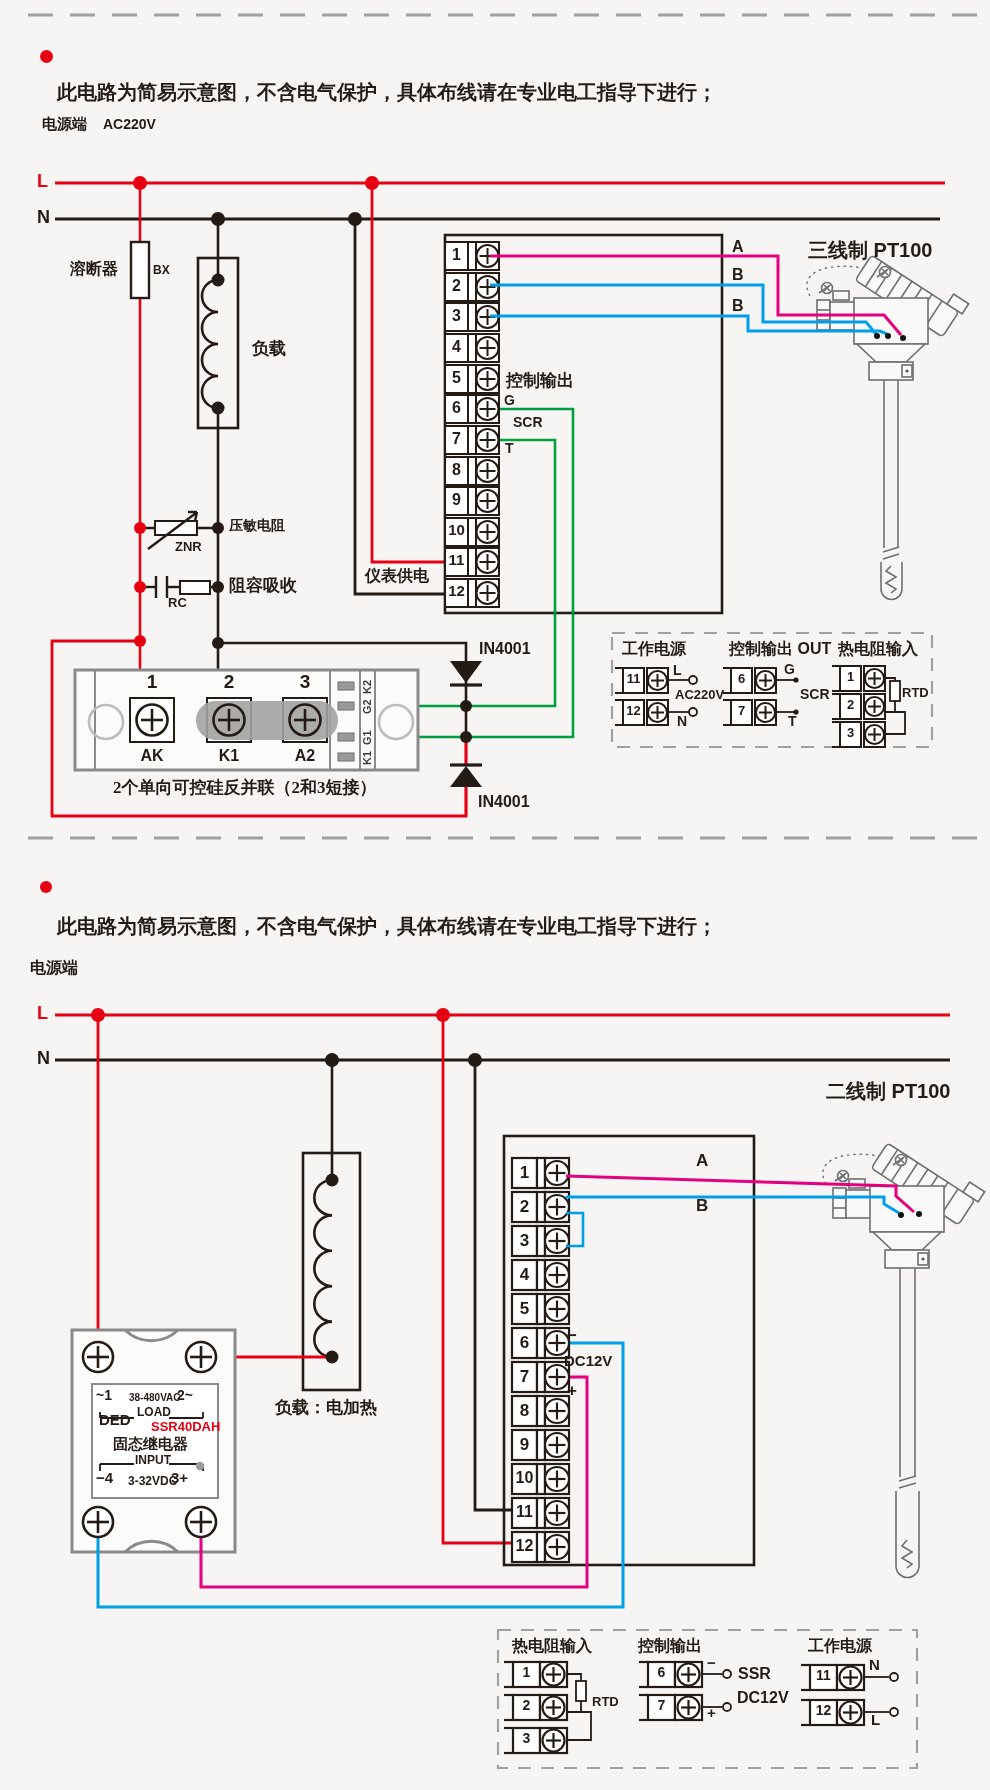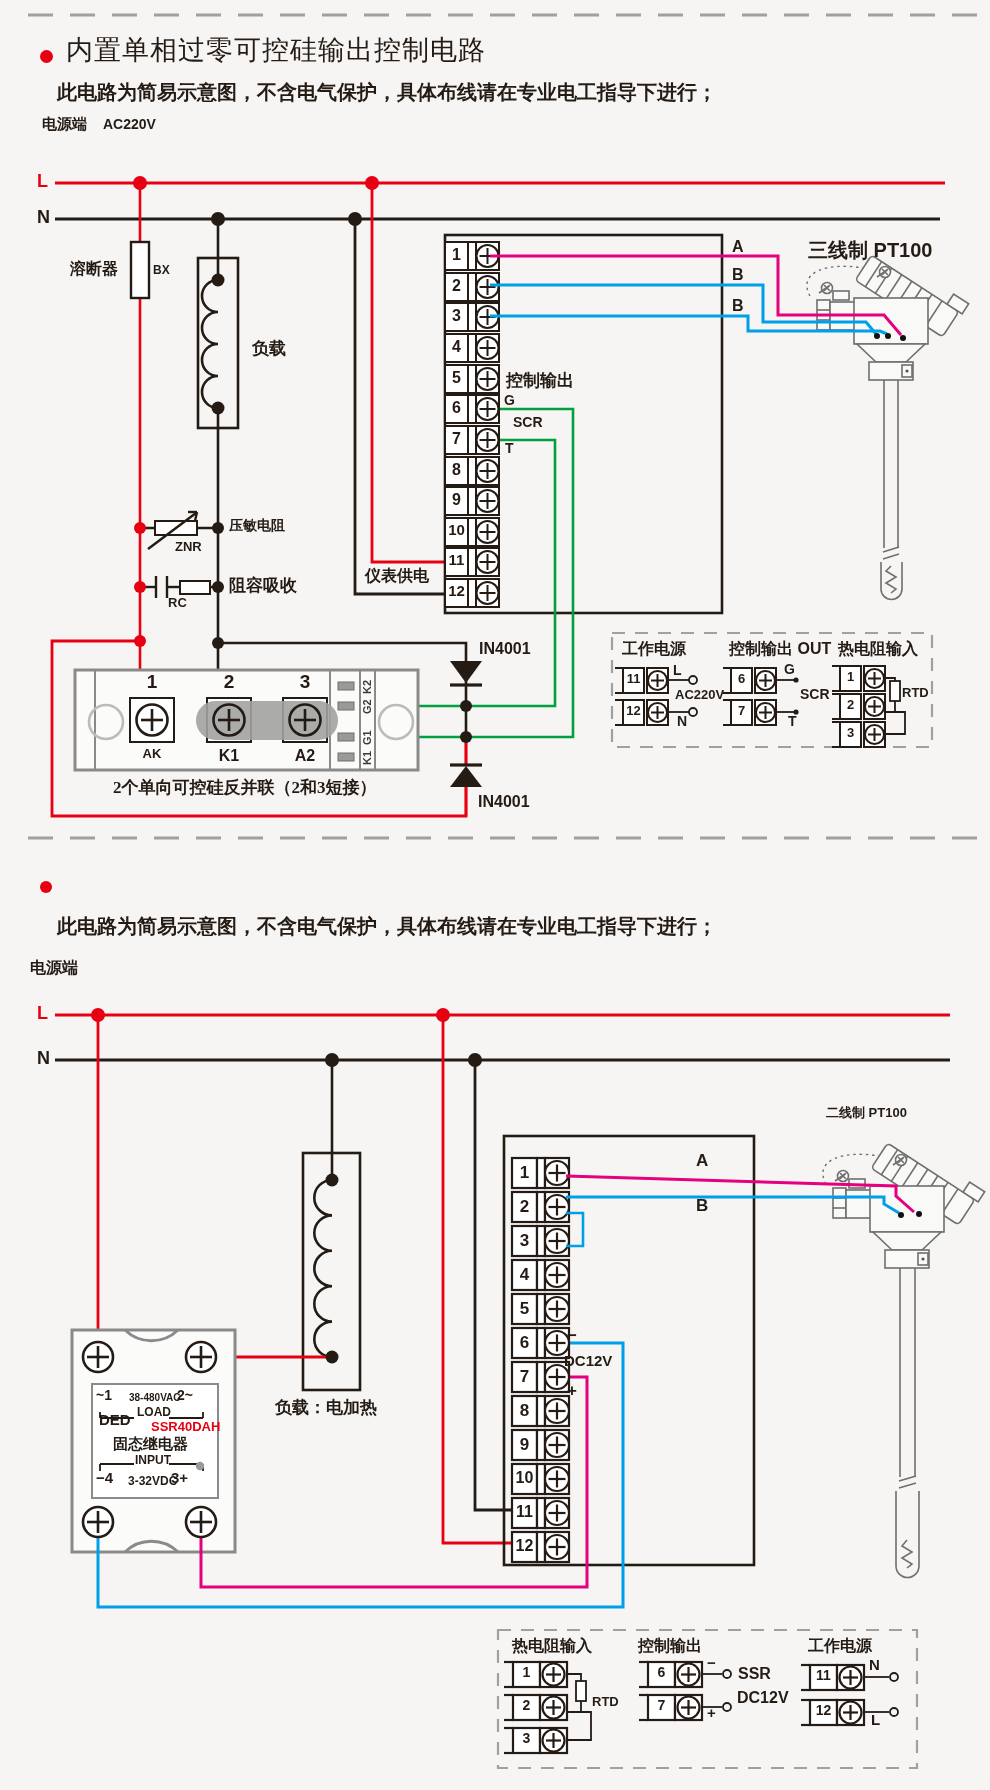--- a/index.html
+++ b/index.html
@@ -391,21 +391,20 @@
         <line x1="864" y1="1677" x2="889" y2="1677"></line>
             <circle cx="894" cy="1677" r="4" fill="#f6f5f3"></circle>
         <line x1="864" y1="1712" x2="889" y2="1712"></line>
             <circle cx="894" cy="1712" r="4" fill="#f6f5f3"></circle>
       </g>
     </g>
   </g>
 </svg>
 
 <div class="bullet" style="left:40px;top:50px;width:13px;height:13px;"></div>
-<div class="lbl" style="left:66px;top:35px;font-size:27px;font-weight:500;letter-spacing:1px;">内置单相过零可控硅输出控制电路</div>
 <div class="lbl" style="left:57px;top:81px;font-size:20px;">此电路为简易示意图，不含电气保护，具体布线请在专业电工指导下进行；</div>
 <div class="lbl" style="left:42px;top:116px;font-size:15px;">电源端</div>
 <div class="lbl" style="left:103px;top:117px;font-size:14px;">AC220V</div>
 <div class="lbl red" style="left:37px;top:171px;font-size:18px;">L</div>
 <div class="lbl" style="left:37px;top:207px;font-size:18px;">N</div>
 <div class="lbl" style="left:70px;top:260px;font-size:16px;">溶断器</div>
 <div class="lbl" style="left:153px;top:264px;font-size:12px;">BX</div>
 <div class="lbl" style="left:252px;top:339px;font-size:17px;">负载</div>
 <div class="lbl" style="left:229px;top:518px;font-size:14px;">压敏电阻</div>
 <div class="lbl" style="left:175px;top:540px;font-size:13px;">ZNR</div>
@@ -432,21 +431,21 @@
 <div class="lbl ctr" style="left:445px;top:430px;width:23px;font-size:16px;">7</div>
 <div class="lbl ctr" style="left:445px;top:461px;width:23px;font-size:16px;">8</div>
 <div class="lbl ctr" style="left:445px;top:491px;width:23px;font-size:16px;">9</div>
 <div class="lbl ctr" style="left:445px;top:522px;width:23px;font-size:15px;">10</div>
 <div class="lbl ctr" style="left:445px;top:552px;width:23px;font-size:15px;">11</div>
 <div class="lbl ctr" style="left:445px;top:583px;width:23px;font-size:15px;">12</div>
 
 <div class="lbl ctr" style="left:140px;top:671px;width:24px;font-size:19px;">1</div>
 <div class="lbl ctr" style="left:217px;top:671px;width:24px;font-size:19px;">2</div>
 <div class="lbl ctr" style="left:293px;top:671px;width:24px;font-size:19px;">3</div>
-<div class="lbl ctr" style="left:137px;top:747px;width:30px;font-size:13px;">AK</div>
+<div class="lbl ctr" style="left:137px;top:747px;width:30px;font-size:16px;">AK</div>
 <div class="lbl ctr" style="left:214px;top:747px;width:30px;font-size:16px;">K1</div>
 <div class="lbl ctr" style="left:290px;top:747px;width:30px;font-size:16px;">A2</div>
 <div class="lbl" style="left:113px;top:778px;font-size:17px;font-family:Liberation Serif, serif;">2个单向可控硅反并联（2和3短接）</div>
 
 <div class="lbl" style="left:622px;top:640px;font-size:16px;">工作电源</div>
 <div class="lbl ctr" style="left:623px;top:672px;width:21px;font-size:13px;">11</div>
 <div class="lbl ctr" style="left:623px;top:704px;width:21px;font-size:13px;">12</div>
 <div class="lbl" style="left:673px;top:663px;font-size:14px;">L</div>
 <div class="lbl" style="left:675px;top:688px;font-size:13px;">AC220V</div>
 <div class="lbl" style="left:677px;top:714px;font-size:14px;">N</div>
@@ -477,21 +476,21 @@
 <div class="lbl red" style="left:151px;top:1420px;font-size:13px;">SSR40DAH</div>
 <div class="lbl" style="left:113px;top:1436px;font-size:15px;">固态继电器</div>
 <div class="lbl" style="left:135px;top:1454px;font-size:12px;">INPUT</div>
 <div class="lbl" style="left:96px;top:1470px;font-size:15px;">−4</div>
 <div class="lbl" style="left:128px;top:1475px;font-size:12px;">3-32VDC</div>
 <div class="lbl" style="left:171px;top:1470px;font-size:15px;">3+</div>
 
 <div class="lbl" style="left:567px;top:1326px;font-size:17px;">−</div>
 <div class="lbl" style="left:564px;top:1353px;font-size:15px;">DC12V</div>
 <div class="lbl" style="left:567px;top:1381px;font-size:17px;">+</div>
-<div class="lbl" style="left:826px;top:1106px;font-size:13px;">二线制 PT100</div>
+<div class="lbl" style="left:826px;top:1080px;font-size:20px;">二线制 PT100</div>
 <div class="lbl" style="left:696px;top:1151px;font-size:17px;">A</div>
 <div class="lbl" style="left:696px;top:1196px;font-size:17px;">B</div>
 
 <div class="lbl ctr" style="left:512px;top:1163px;width:25px;font-size:17px;">1</div>
 <div class="lbl ctr" style="left:512px;top:1197px;width:25px;font-size:17px;">2</div>
 <div class="lbl ctr" style="left:512px;top:1231px;width:25px;font-size:17px;">3</div>
 <div class="lbl ctr" style="left:512px;top:1265px;width:25px;font-size:17px;">4</div>
 <div class="lbl ctr" style="left:512px;top:1299px;width:25px;font-size:17px;">5</div>
 <div class="lbl ctr" style="left:512px;top:1333px;width:25px;font-size:17px;">6</div>
 <div class="lbl ctr" style="left:512px;top:1367px;width:25px;font-size:17px;">7</div>

